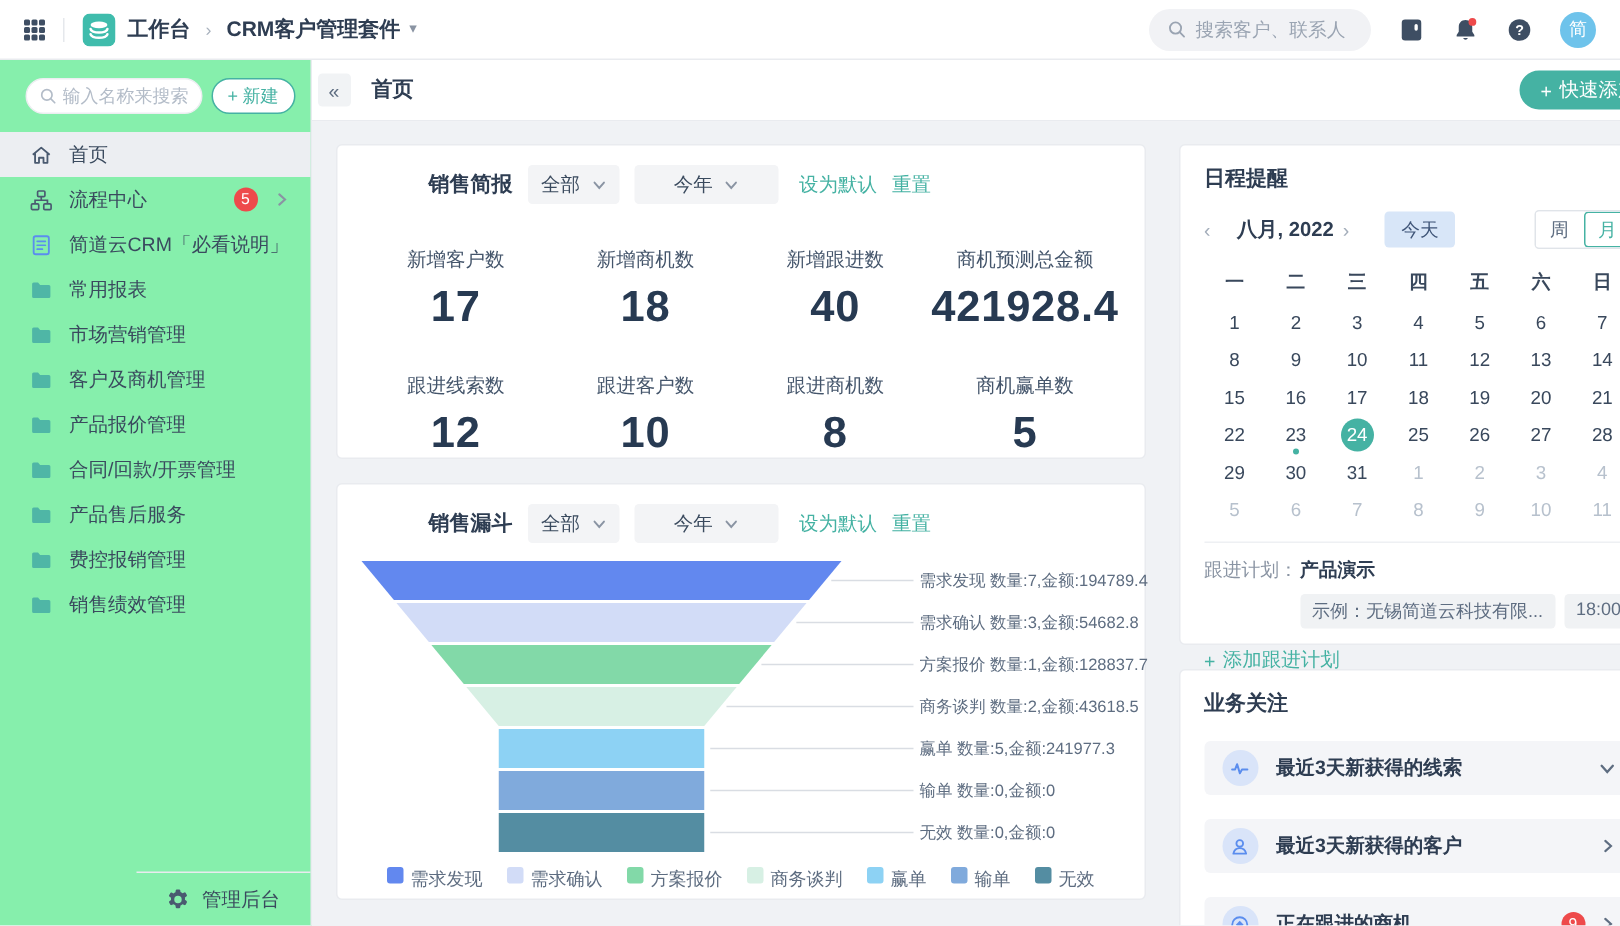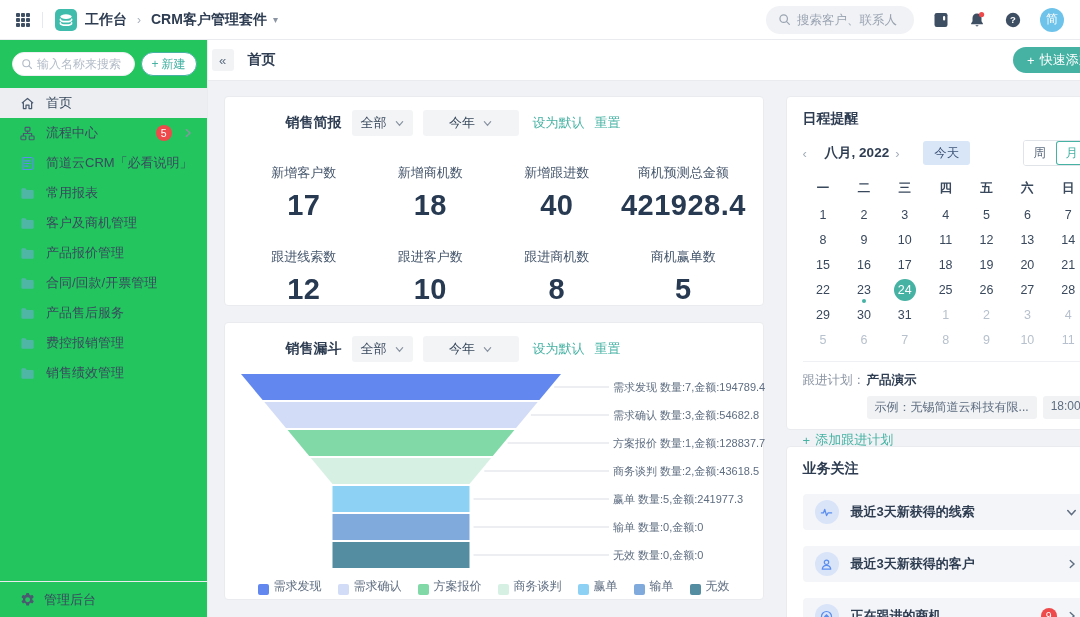--- a/index.html
+++ b/index.html
@@ -13,21 +13,21 @@
   .tb-title { font-weight:bold; font-size:14px; color:#2E3D52; }
   .tb-sep { color:#A8B1BD; margin:0 10px; font-size:12px; }
   .caret { color:#8A94A3; font-size:10px; margin-left:6px; }
   .tb-right { margin-left:auto; display:flex; align-items:center; gap:18px; }
   .tb-search { display:flex; align-items:center; gap:6px; width:148px; height:28px; background:#F1F2F5; border-radius:14px; padding:0 12px; color:#9AA4B2; }
   .tb-search input { border:0; background:transparent; outline:none; width:100px; font-size:12.5px; color:#5E6D81; font-family:inherit; }
   .tb-search input::placeholder { color:#9AA4B2; }
   .avatar { width:24px; height:24px; border-radius:50%; background:#6EC3EB; color:#fff; font-size:12px; display:flex; align-items:center; justify-content:center; }
   .shell { display:flex; height:577px; }
   
-  .sidebar { width:212px; background:#22c55e; border-right:1px solid #E9EBEF; display:flex; flex-direction:column; }
+  .sidebar { width:212px; background:#86efac; border-right:1px solid #E9EBEF; display:flex; flex-direction:column;align-items:flex-end; }
   .side-top { display:flex; align-items:center; gap:6px; padding:12px 10px 10px 12px; }
   .side-search { flex:1; height:24px; background:#fff; border:1px solid #ECEEF1; border-radius:12px; display:flex; align-items:center; padding:0 8px; gap:4px; color:#B3BCC8; }
   .side-search input { border:0; outline:none; width:84px; font-size:12px; background:transparent; color:#5E6D81; font-family:inherit; }
   .side-search input::placeholder { color:#B3BCC8; }
   .new-btn { height:24px; border:1px solid #45B2A3; color:#45B2A3; background:#fff; border-radius:12px; font-size:12px; padding:0 10px; display:flex; align-items:center; gap:3px; cursor:pointer; }
   .menu { flex:1; padding-top:2px; }
   .side-item { height:30px; display:flex; align-items:center; padding:0 14px 0 20px; gap:11px; color:#3A4A5E; cursor:pointer; }
   .side-item.active { background:#ECEEF2; }
   .side-item .lbl { flex:1; white-space:nowrap; overflow:hidden; text-overflow:ellipsis; font-size:13px; }
   .badge { min-width:16px; height:16px; border-radius:8px; background:#EE4A4B; color:#fff; font-size:10.5px; display:flex; align-items:center; justify-content:center; padding:0 4px; }
@@ -49,21 +49,21 @@
   .tlink { color:#45B2A3; cursor:pointer; }
   .tlink.ml { margin-left:4px; }
   
   .metrics { display:grid; grid-template-columns:repeat(4,1fr); row-gap:26px; margin-top:28px; }
   .metric { text-align:center; }
   .metric .mlbl { color:#44556B; font-size:13px; }
   .metric .mval { color:#273A52; font-size:29px; font-weight:bold; margin-top:7px; letter-spacing:0.5px; }
   
   .funnel-card { margin-top:16px; height:278px; }
   .legend { display:flex; justify-content:center; gap:16px; margin-top:4px; color:#5E6D81; font-size:12px; }
-  .legend .li { display:flex; align-items:flex-end; gap:5px; }
+  .legend .li { display:flex; align-items:flex-start; gap:5px; }
   .legend .sw { width:11px; height:11px; border-radius:2px; }
   
   .sched-card { height:334px; }
   .cal-nav { display:flex; align-items:center; margin-top:12px; }
   .cal-arrow { color:#A3ADBA; cursor:pointer; width:16px; font-size:13px; }
   .cal-month { font-weight:bold; font-size:13.5px; margin:0 6px; }
   .today-btn { background:#D8E6F8; color:#3F5578; border:0; border-radius:3px; height:24px; padding:0 11px; font-size:12.5px; margin-left:12px; cursor:pointer; font-family:inherit; }
   .wm-toggle { margin-left:auto; display:flex; border:1px solid #E0E4E9; border-radius:3px; overflow:hidden; }
   .wm-toggle span { width:32px; height:24px; display:flex; align-items:center; justify-content:center; font-size:12.5px; cursor:pointer; }
   .wm-toggle .w { color:#5E6D81; background:#fff; }
@@ -189,20 +189,26 @@
         <div class="side-item">
           <svg width="15" height="15" viewBox="0 0 16 16">
             <path d="M1.5 3.6 a1.1 1.1 0 0 1 1.1-1.1 h3.1 l1.5 1.8 h6.2 a1.1 1.1 0 0 1 1.1 1.1 v7 a1.1 1.1 0 0 1 -1.1 1.1 h-10.8 a1.1 1.1 0 0 1 -1.1-1.1 z" fill="#4FB6A6"></path>
           </svg>
           <span class="lbl">常用报表</span>
         </div>
         <div class="side-item">
           <svg width="15" height="15" viewBox="0 0 16 16">
             <path d="M1.5 3.6 a1.1 1.1 0 0 1 1.1-1.1 h3.1 l1.5 1.8 h6.2 a1.1 1.1 0 0 1 1.1 1.1 v7 a1.1 1.1 0 0 1 -1.1 1.1 h-10.8 a1.1 1.1 0 0 1 -1.1-1.1 z" fill="#4FB6A6"></path>
           </svg>
+          <span class="lbl">市场营销管理</span>
+        </div>
+        <div class="side-item">
+          <svg width="15" height="15" viewBox="0 0 16 16">
+            <path d="M1.5 3.6 a1.1 1.1 0 0 1 1.1-1.1 h3.1 l1.5 1.8 h6.2 a1.1 1.1 0 0 1 1.1 1.1 v7 a1.1 1.1 0 0 1 -1.1 1.1 h-10.8 a1.1 1.1 0 0 1 -1.1-1.1 z" fill="#4FB6A6"></path>
+          </svg>
           <span class="lbl">客户及商机管理</span>
         </div>
         <div class="side-item">
           <svg width="15" height="15" viewBox="0 0 16 16">
             <path d="M1.5 3.6 a1.1 1.1 0 0 1 1.1-1.1 h3.1 l1.5 1.8 h6.2 a1.1 1.1 0 0 1 1.1 1.1 v7 a1.1 1.1 0 0 1 -1.1 1.1 h-10.8 a1.1 1.1 0 0 1 -1.1-1.1 z" fill="#4FB6A6"></path>
           </svg>
           <span class="lbl">产品报价管理</span>
         </div>
         <div class="side-item">
           <svg width="15" height="15" viewBox="0 0 16 16">

